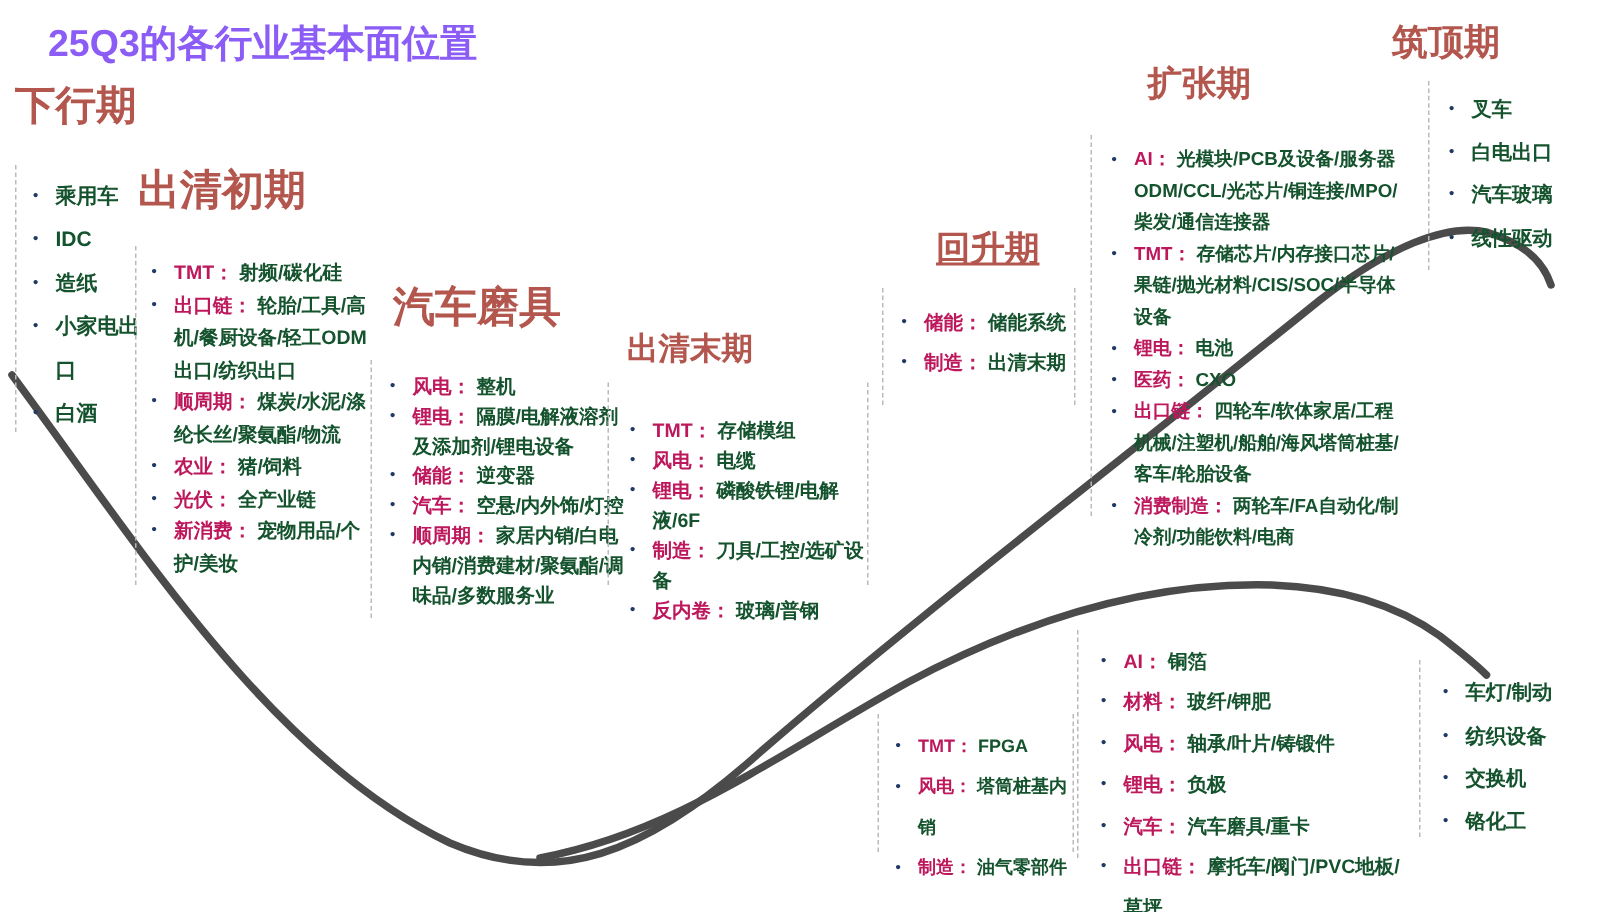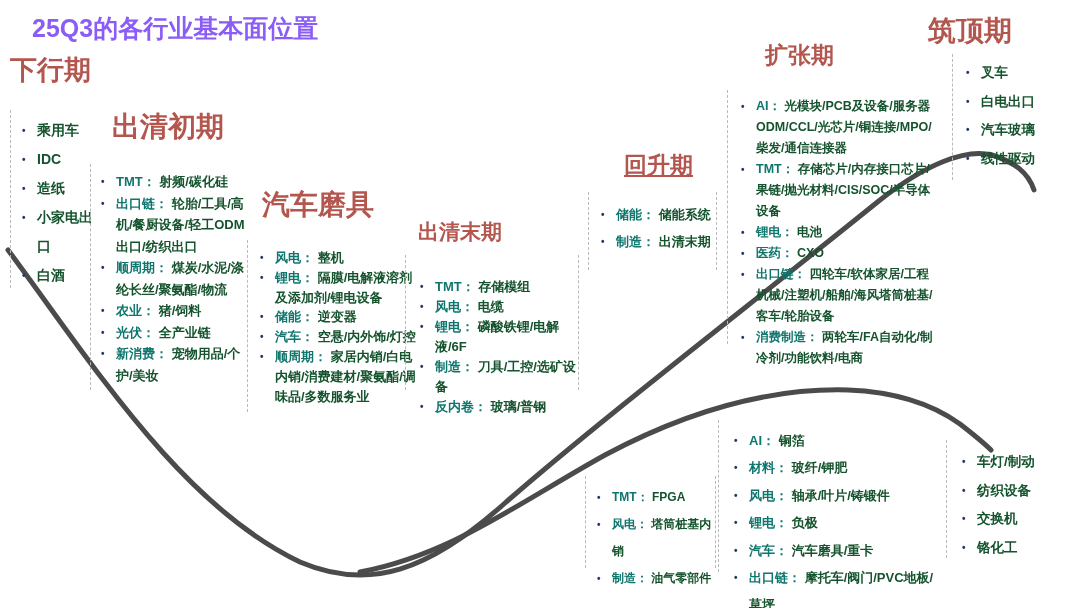--- a/index.html
+++ b/index.html
@@ -4,32 +4,32 @@
 <style>
   html,body{margin:0;padding:0;}
   body{
     width:1080px;height:608px;position:relative;overflow:hidden;background:#ffffff;
     font-family:"Liberation Sans","DejaVu Sans",sans-serif;
   }
   #curves{position:absolute;left:0;top:0;z-index:1;}
   .hdr{position:absolute;z-index:3;margin:0;font-weight:bold;color:#b3564e;white-space:nowrap;}
   #page-title{position:absolute;left:32px;top:12px;z-index:3;margin:0;font-size:25px;font-weight:bold;color:#8b5cf6;white-space:nowrap;}
   #h-downturn{left:10px;top:52px;font-size:27px;text-align:center;}
-  #h-early{left:112px;top:108px;font-size:28px;}
+  #h-early{left:92px;top:108px;font-size:28px;}
   #h-mid{left:262px;top:186px;font-size:28px;}
   #h-late{left:418px;top:218px;font-size:21px;}
   #h-recovery{left:624px;top:150px;font-size:23px;text-decoration:underline;}
   #h-expansion{left:765px;top:40px;font-size:23px;}
-  #h-topping{left:928px;top:12px;font-size:28px;}
+  #h-topping{left:928px;top:12px;font-size:24px;}
 
   .panel{position:absolute;z-index:2;box-sizing:border-box;border-left:1.5px dashed #b9b9b9;}
   .panel.rb{border-right:1.5px dashed #b9b9b9;}
   .li{position:relative;padding-left:18px;font-weight:bold;color:#1f3864;}
   .li .blt{position:absolute;left:3px;top:0;font-size:10px;color:#1f3864;}
-  .li .cat{color:#0f766e;}
+  .li .cat{color:#be185d;}
   .li .cat + .txt{}
   .txt{color:#14532d;}
 
   #p-downturn{left:10px;top:110px;width:88px;height:178px;padding:6px 0 0 8px;font-size:14px;}
   #p-downturn .li{line-height:29px;}
   #p-early{left:90px;top:164px;width:163px;height:226px;padding:7px 0 0 7px;font-size:13px;}
   #p-early .li{line-height:21.5px;}
   #p-mid{left:247px;top:240px;width:170px;height:172px;padding:8px 0 0 9px;font-size:13px;}
   #p-mid .li{line-height:19.8px;}
   #p-late{left:405px;top:255px;width:174px;height:135px;padding:22px 0 0 11px;font-size:13px;}

